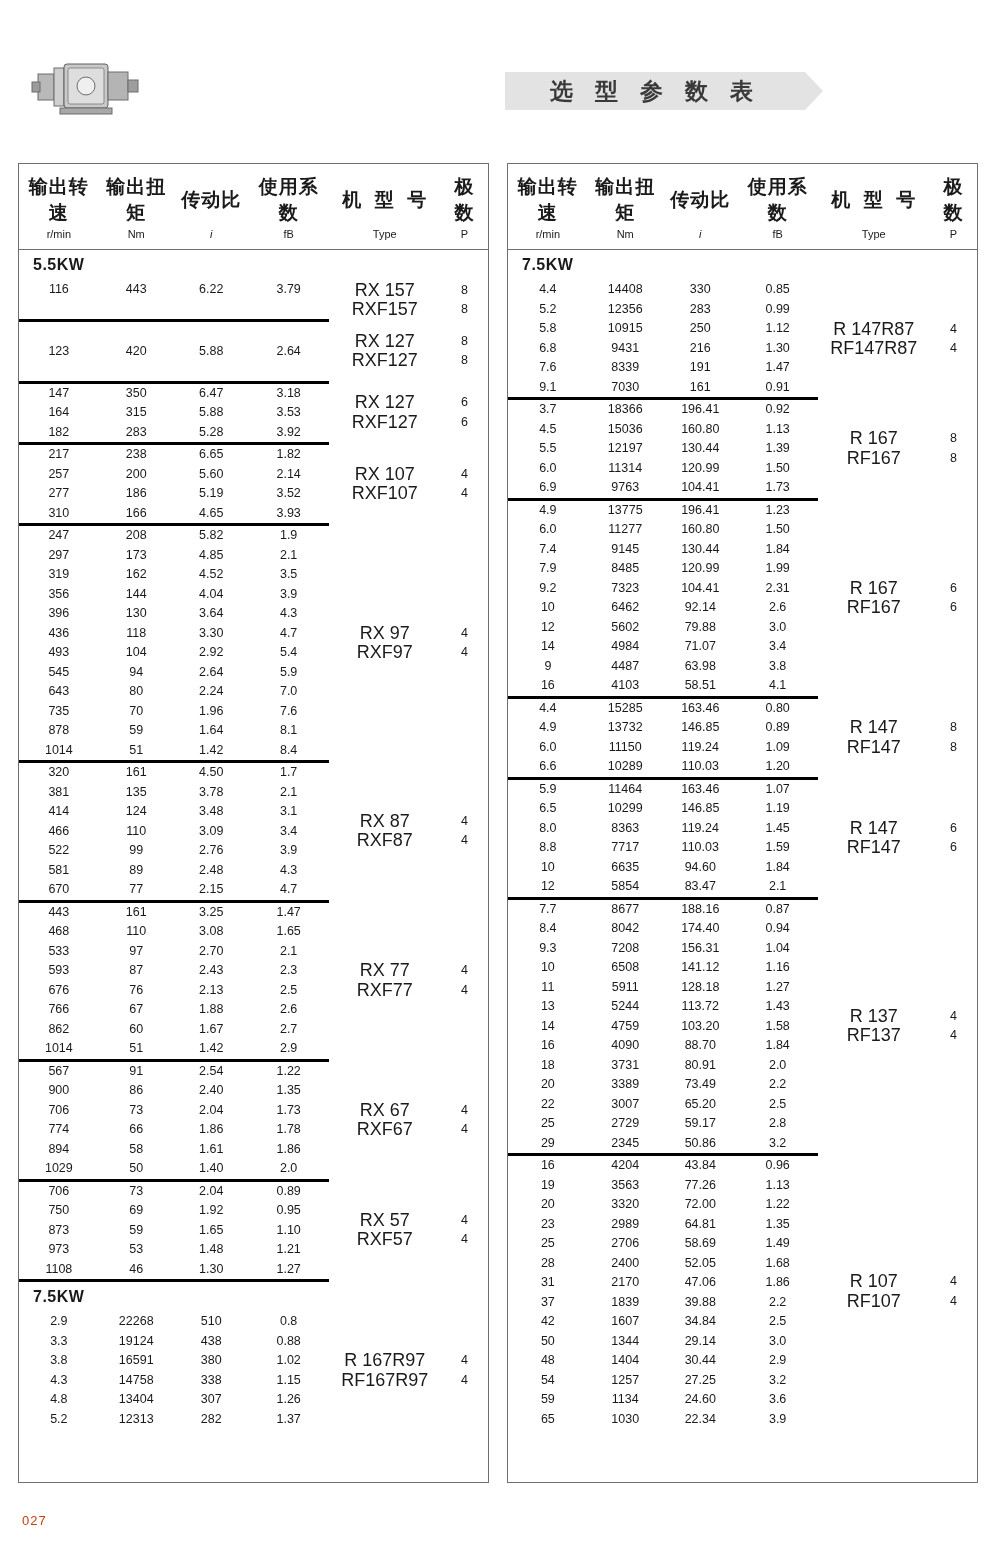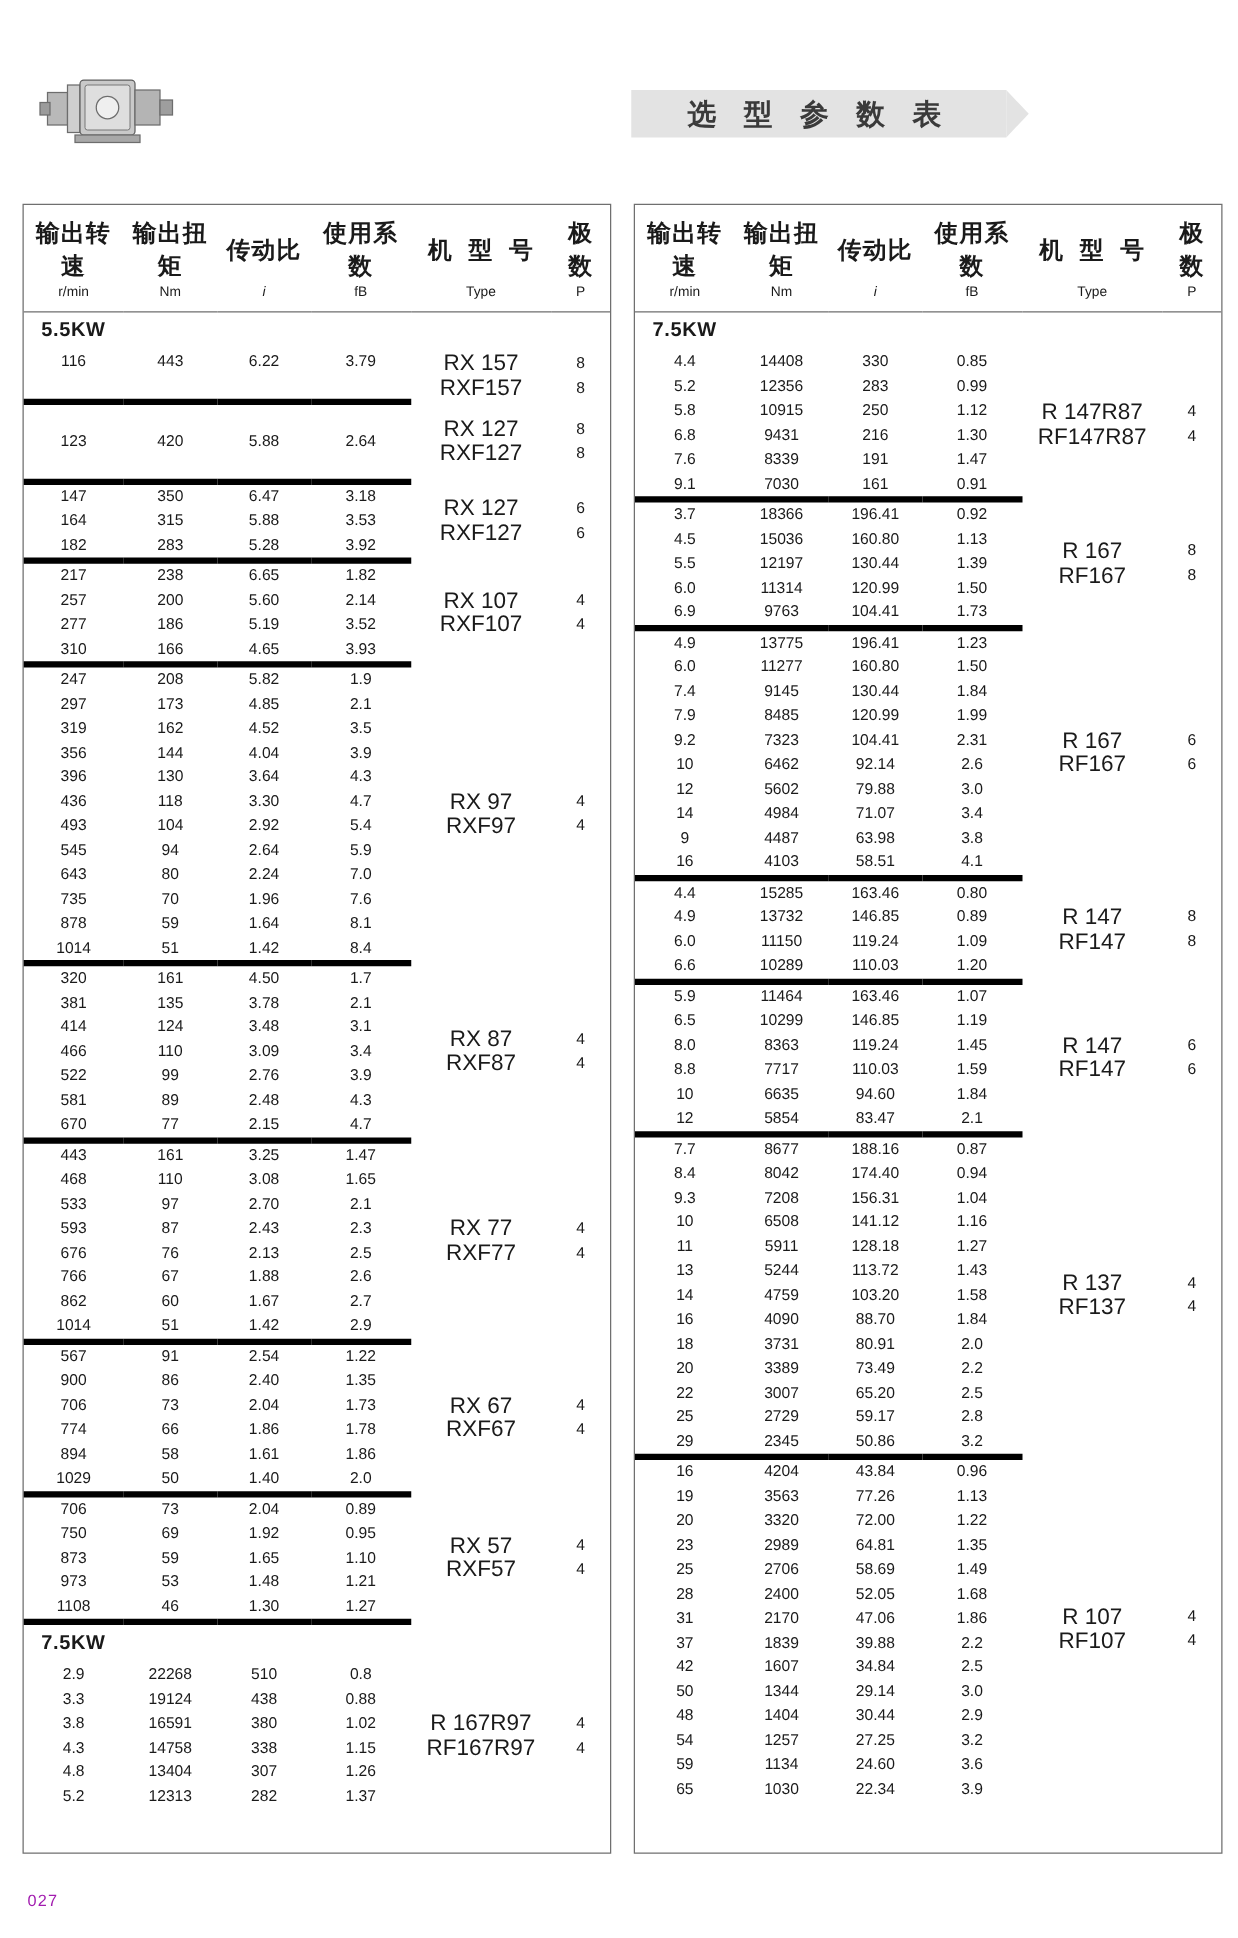--- a/index.html
+++ b/index.html
@@ -97,33 +97,33 @@
     height:0;padding:0;
   }
   .kw-row td{
     font-size:16px;
     font-weight:bold;
     text-align:left;
     padding:6px 0 6px 14px;
     letter-spacing:0.5px;
   }
   tr.data td{height:19.5px;line-height:19.5px;}
-  tr.grp-end td{border-bottom:5px solid #000000;}
+  tr.grp-end td{border-bottom:3px solid #000000;}
   td.type{font-size:18px;}
   .c-rpm{width:17%;}
   .c-nm{width:16%;}
   .c-i{width:16%;}
   .c-fb{width:17%;}
   .c-type{width:24%;}
   .c-p{width:10%;}
   .pagenum{
     position:absolute;
     left:22px;bottom:22px;
     font-size:13px;
-    color:#a21caf;
+    color:#c2410c;
     letter-spacing:1px;
   }
 </style>
 </head>
 <body>
 
 <div class="page">
 
   <div class="header">
     <svg class="motor-icon" viewBox="0 0 110 62" xmlns="http://www.w3.org/2000/svg">

